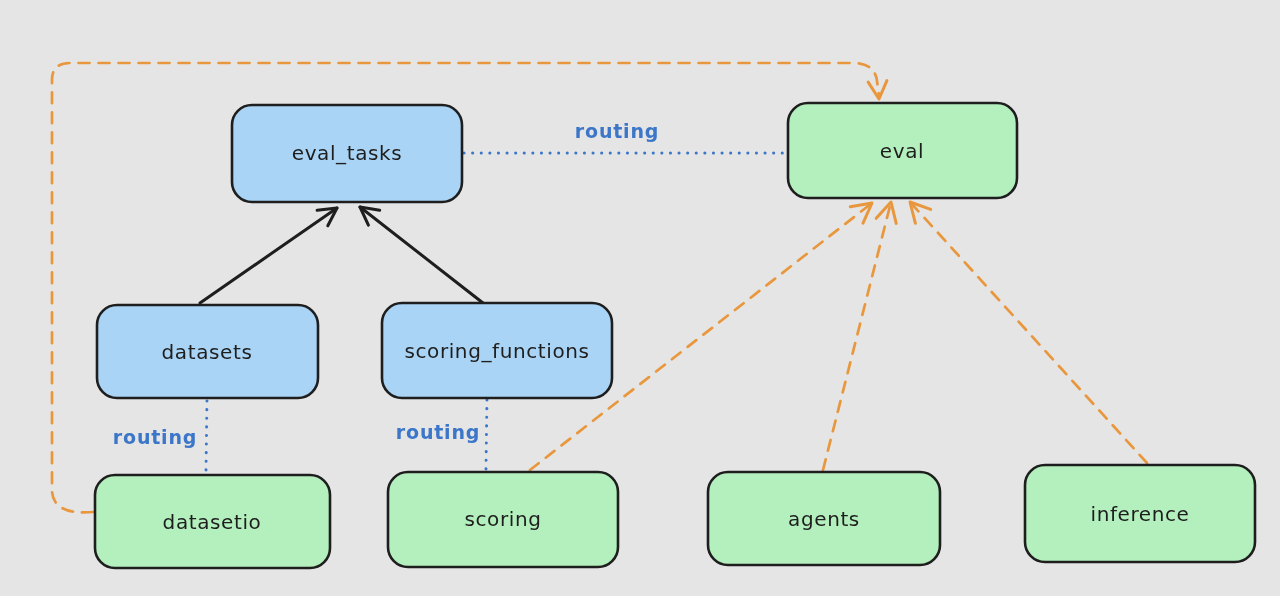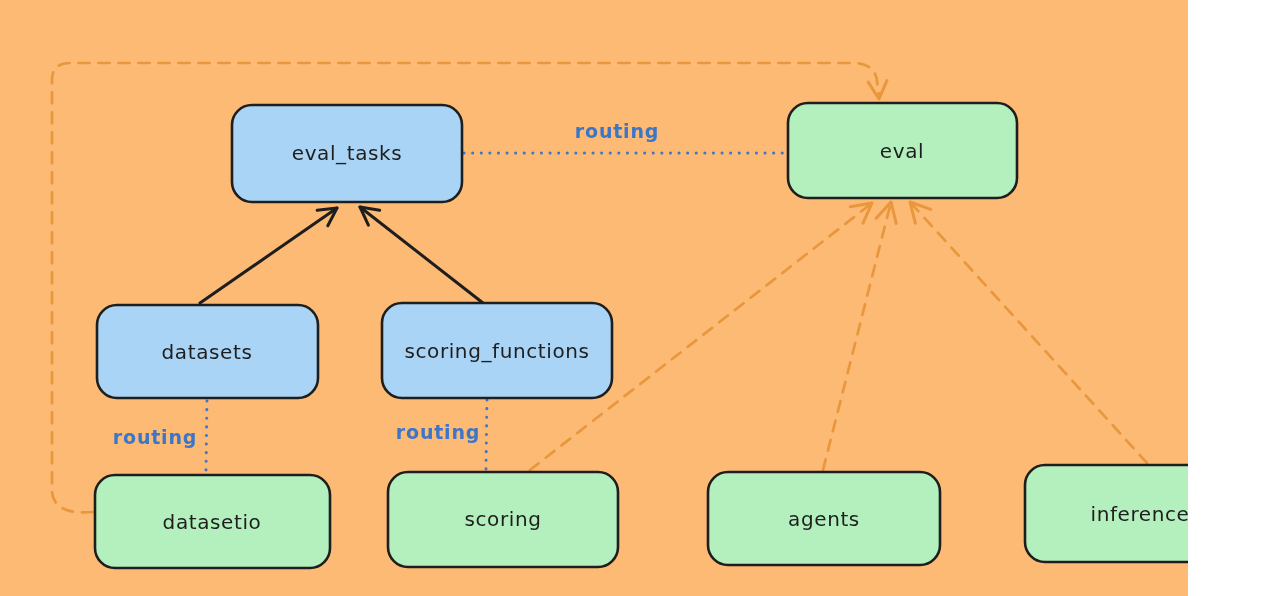--- a/index.html
+++ b/index.html
@@ -3,23 +3,23 @@
 <meta charset="utf-8">
 <style>
   html, body {
     margin: 0;
     padding: 0;
     background: #ffffff;
     font-family: "DejaVu Sans", "Liberation Sans", sans-serif;
   }
   .canvas {
     position: relative;
-    width: 1188px;
+    width: 1280px;
     height: 596px;
-    background: #fdba74;
+    background: #e5e5e5;
     overflow: hidden;
   }
   svg { display: block; }
   .node-box {
     stroke-width: 2.6;
     stroke-linejoin: round;
   }
   .node-label {
     font-size: 20px;
     letter-spacing: 0.6px;

